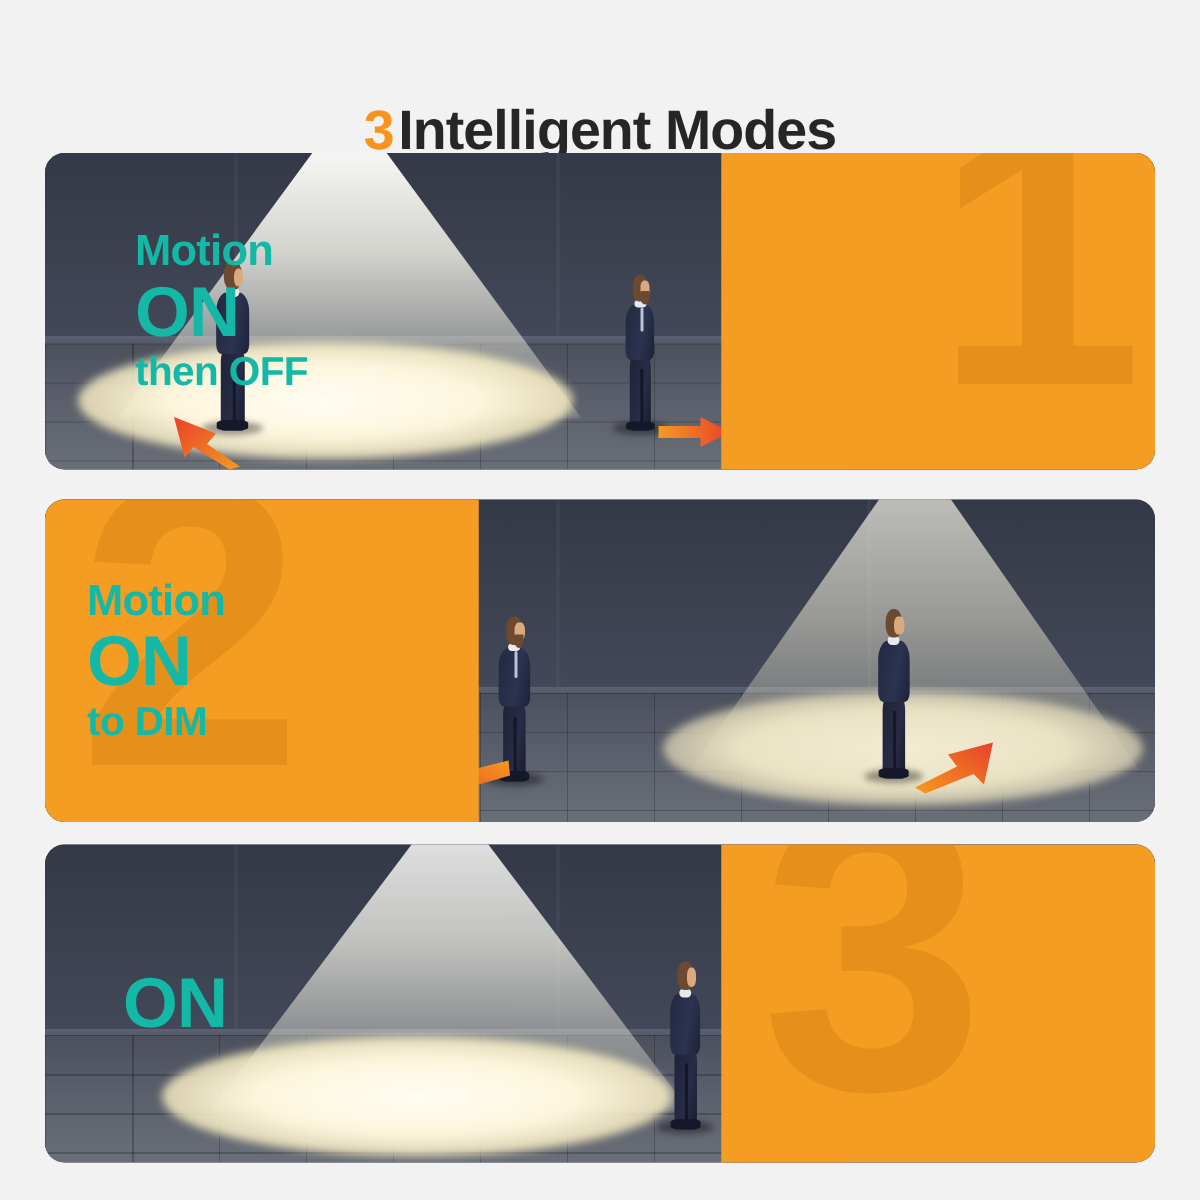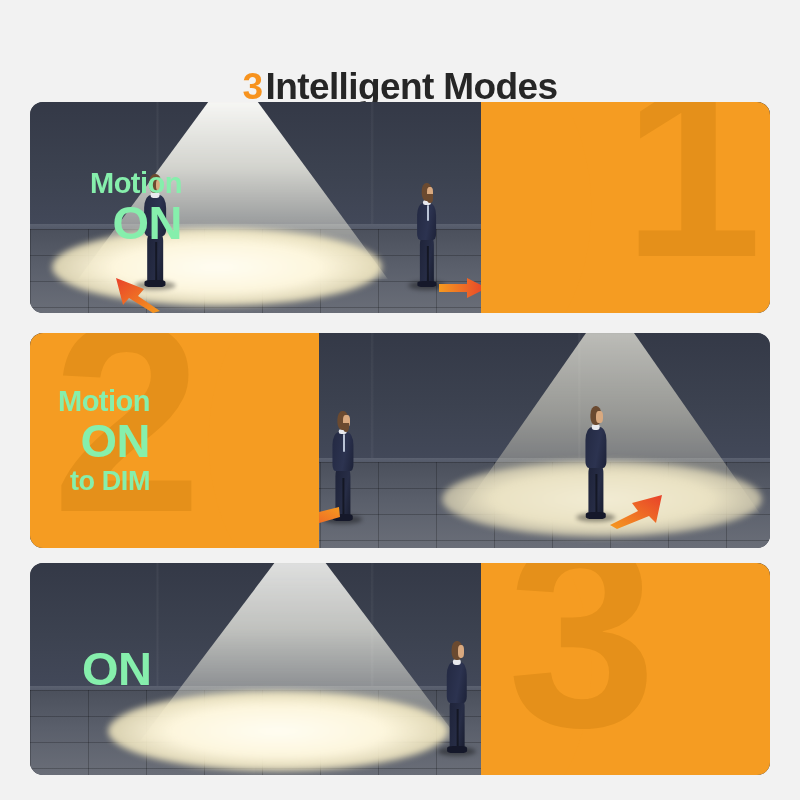--- a/index.html
+++ b/index.html
@@ -297,22 +297,21 @@
     font-size: 250px;
   }
   #wm-1 { right: 8px;  top: -30px; }
   #wm-2 { left: 22px;  top: -20px; font-size: 270px; }
   #wm-3 { left: 26px;  top: -34px; font-size: 268px; }
 
   
   .caption {
     position: absolute;
     z-index: 5;
-    color: #86efac;
-    text-align: right;
+    color: #14b8a6;
   }
   #cap-1 { left: 60px;  top: 50%; transform: translateY(-50%); }
   #cap-2 { left: 28px;  top: 50%; transform: translateY(-50%); }
   #cap-3 { left: 52px;  top: 50%; transform: translateY(-50%); }
 
   .cap-line { white-space: nowrap; font-weight: bold; }
   .cap-sm  { font-size: 29px; letter-spacing: -0.5px; line-height: 1.12; }
   .cap-lg  { font-size: 47px; letter-spacing: -0.5px; line-height: 1.04; }
   .cap-md  { font-size: 27px; letter-spacing: -0.4px; line-height: 1.16; }
 </style>
@@ -383,20 +382,21 @@
   </div>
 
   <div class="orange-block right">
     <div class="arc right"></div>
     <div class="watermark" id="wm-1">1</div>
   </div>
 
   <div class="caption" id="cap-1">
     <div class="cap-line cap-sm">Motion</div>
     <div class="cap-line cap-lg">ON</div>
+    <div class="cap-line cap-md">then OFF</div>
   </div>
 </div>
 
 <div class="panel" id="panel-2">
 
   <div class="scene">
     <div class="wall"></div>
     <div class="kerb"></div>
     <div class="ground"></div>
 

